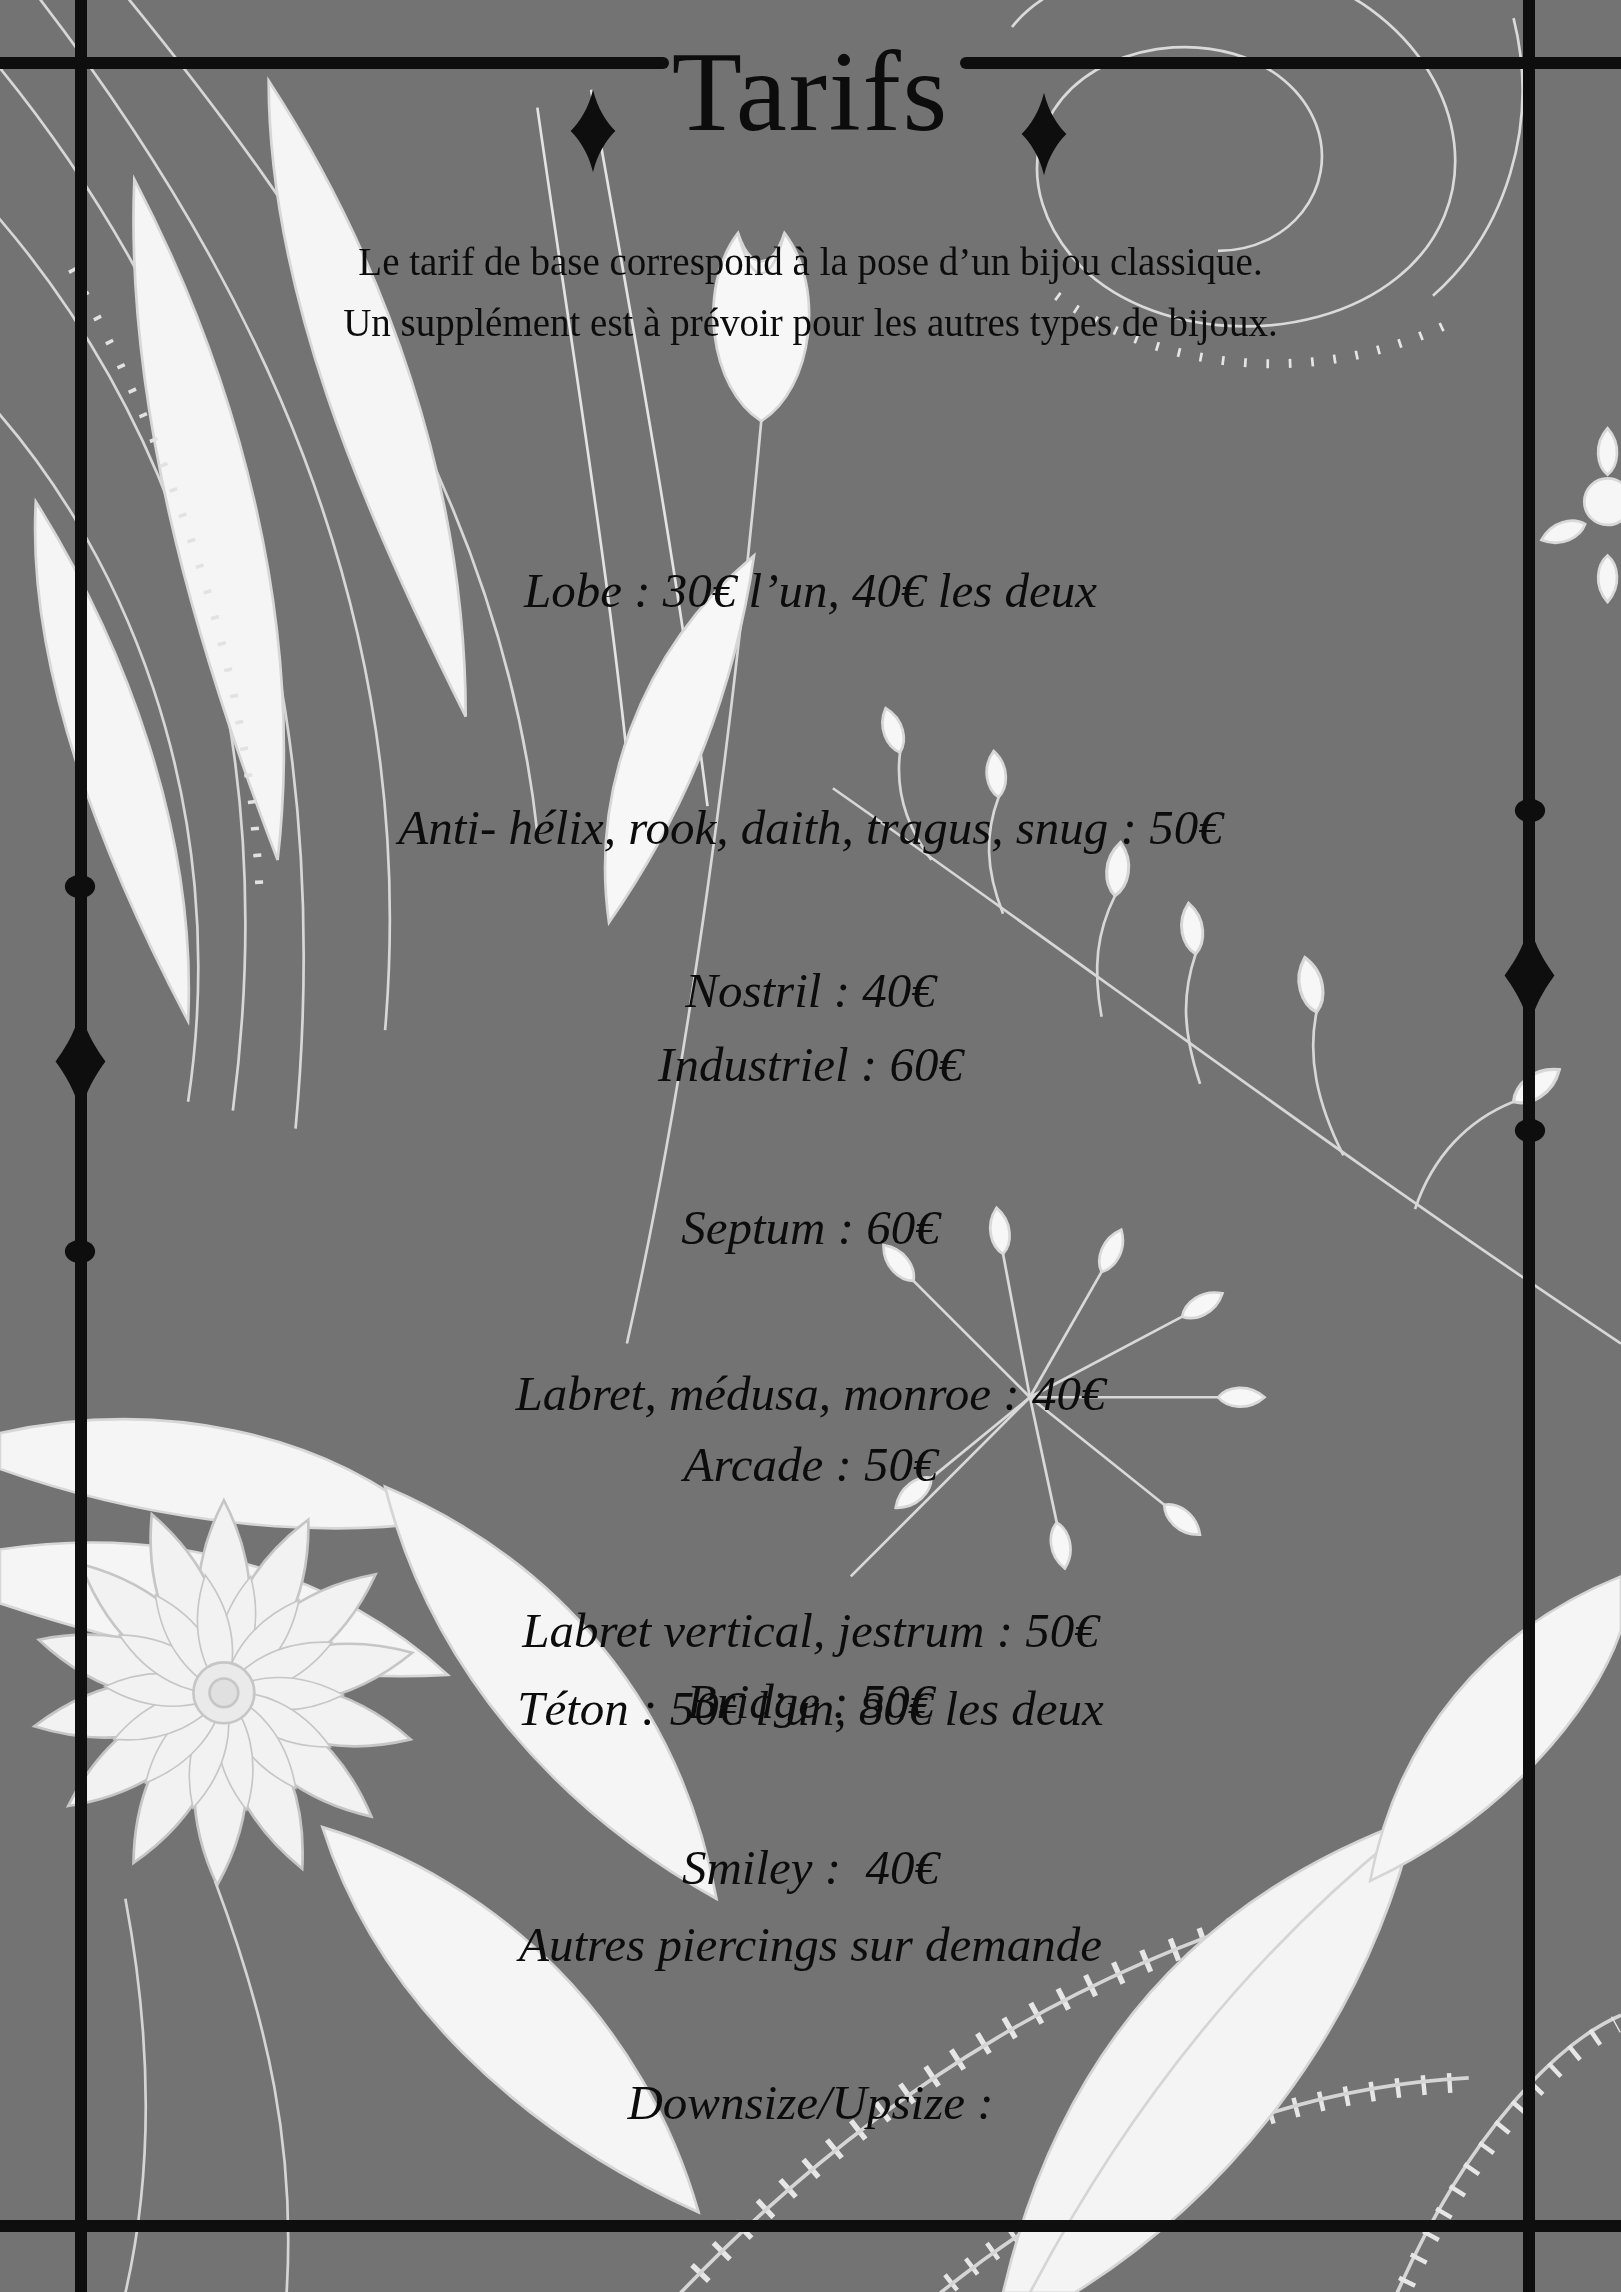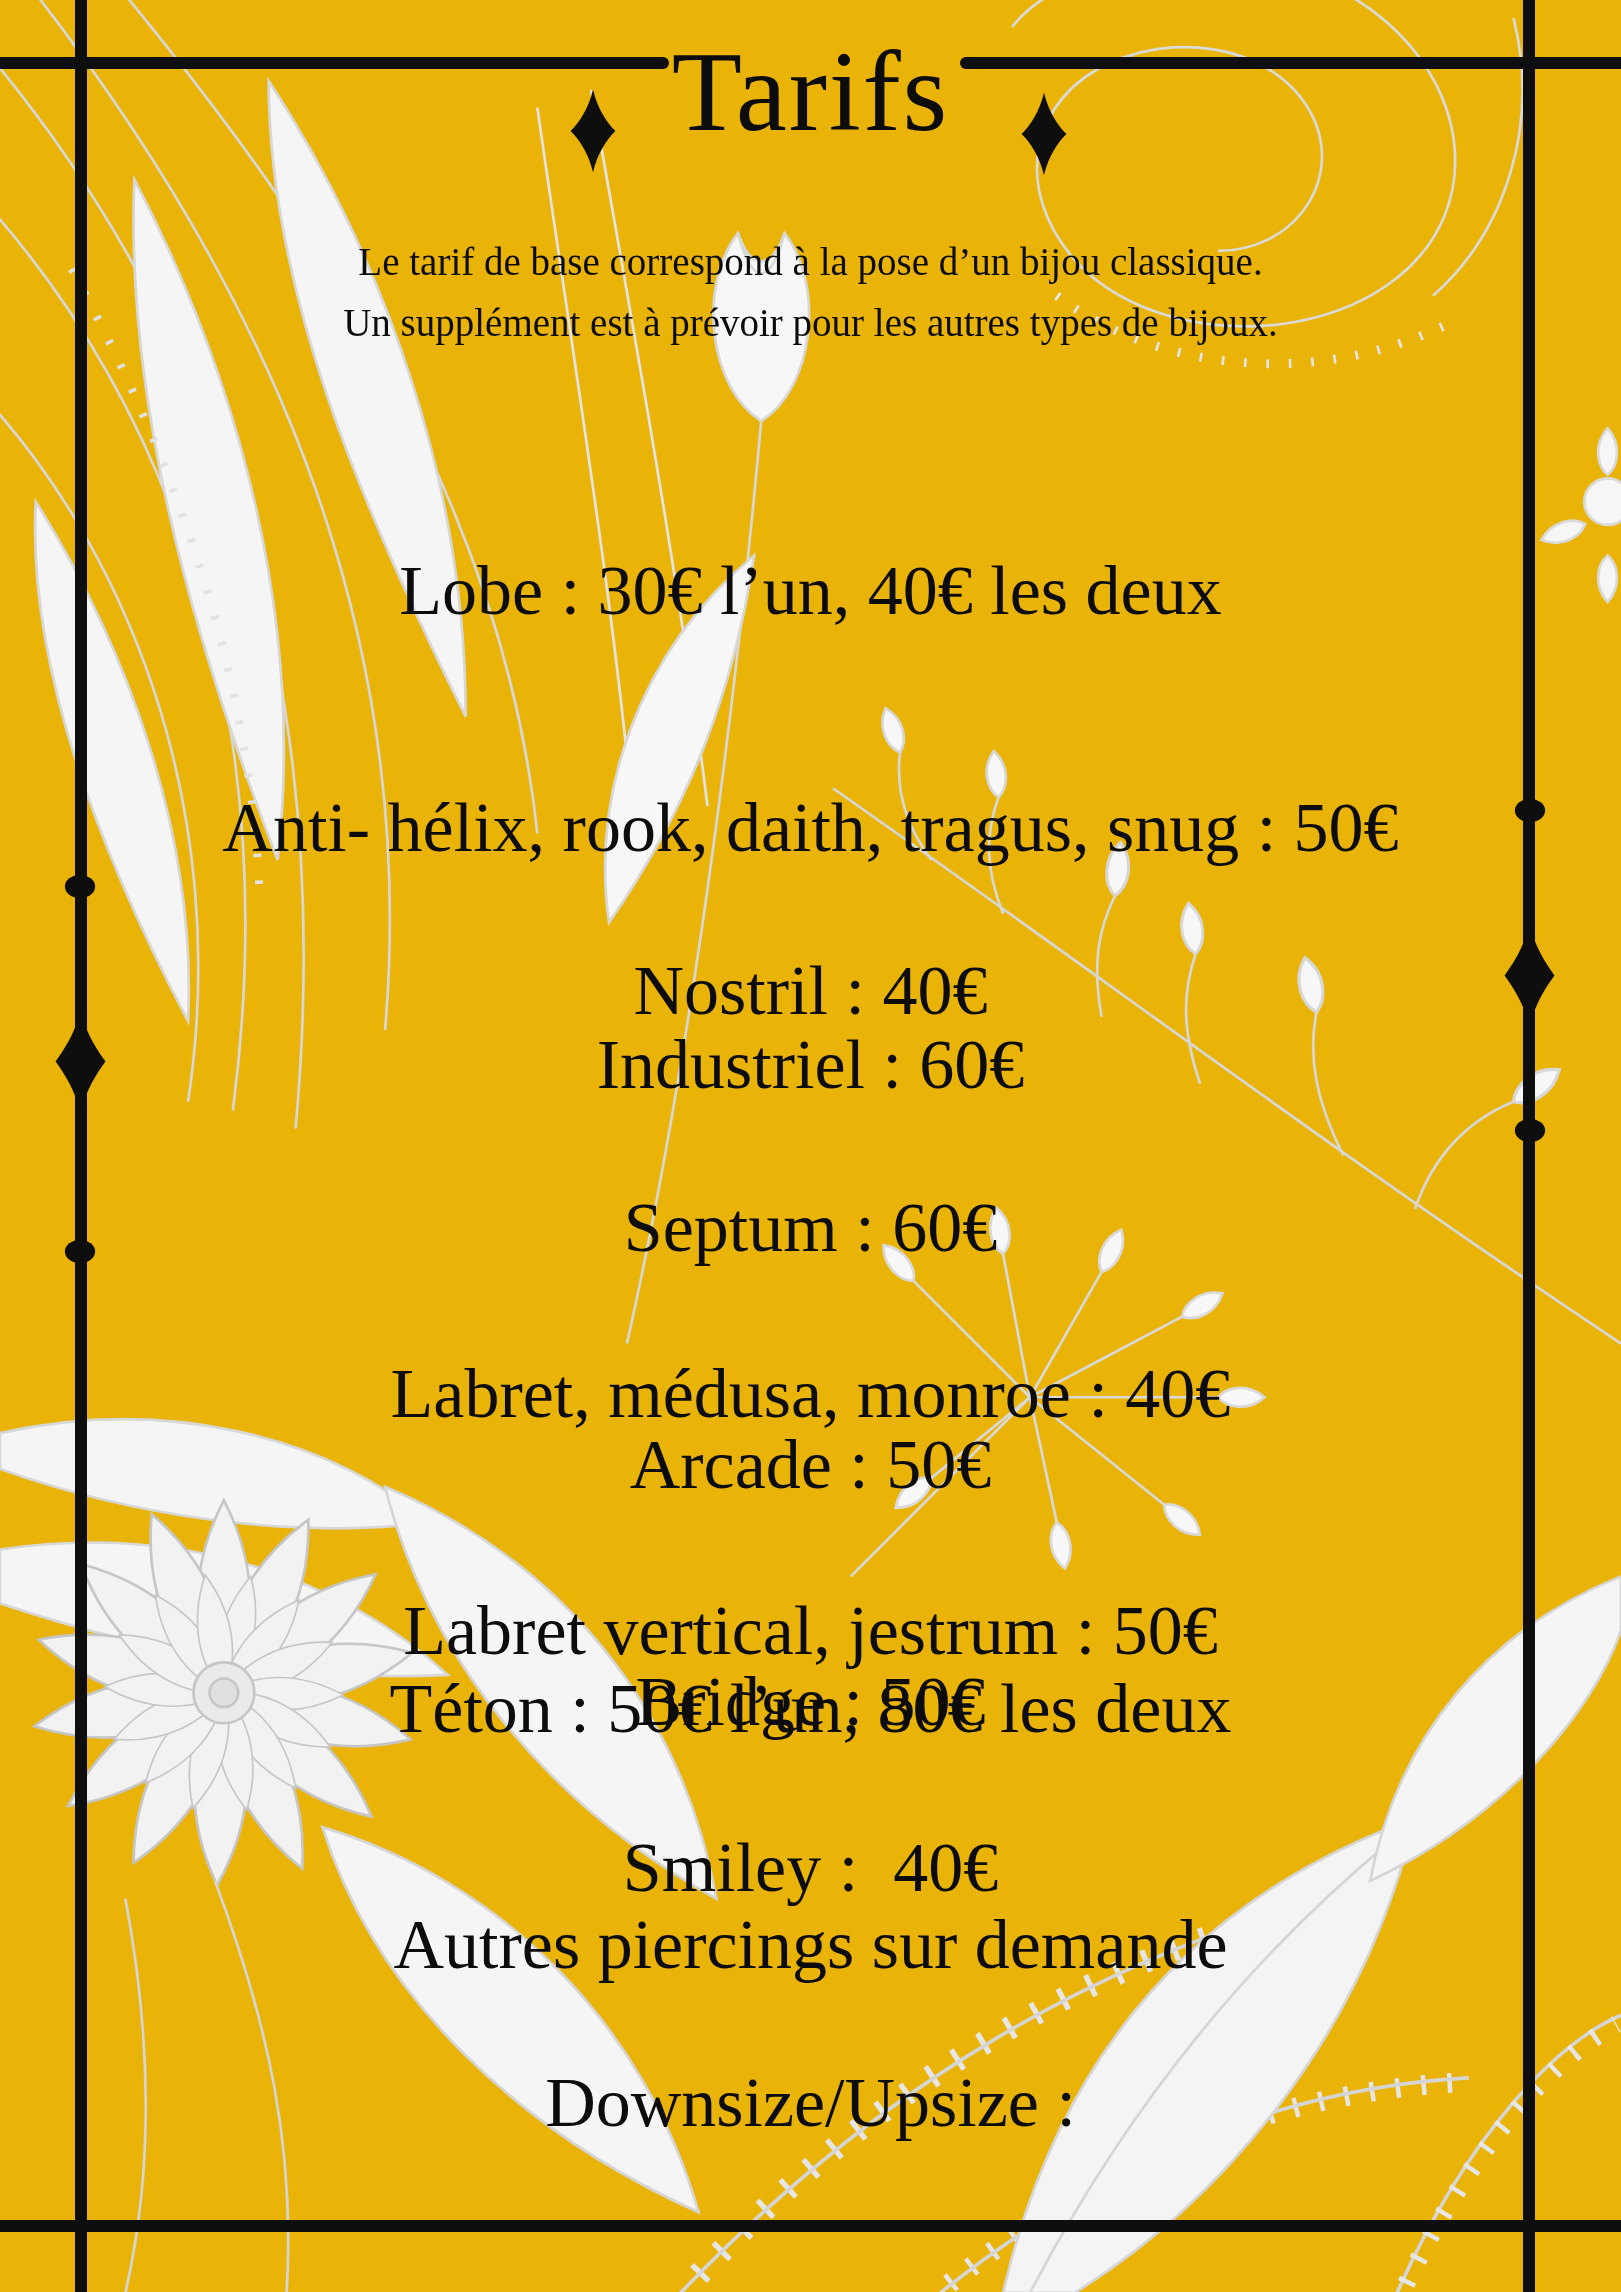--- a/index.html
+++ b/index.html
@@ -1,19 +1,19 @@
 <!DOCTYPE html>
 <html style="font-size:14.3px"><head>
 <meta charset="utf-8">
 <style>
   html,body{margin:0;padding:0;background:#ffffff;}
   .page{
     position:relative;
     width:1621px;height:2293px;
-    background:#eab308;
+    background:#737373;
     overflow:hidden;
     font-family:"Liberation Serif", serif;
     color:#0c0c0c;
   }
   .artwork{position:absolute;left:0;top:0;width:1621px;height:2293px;z-index:1;}
   .frameline{position:absolute;background:#0e0e0e;z-index:3;}
   .vl{top:0;height:2293px;width:11.6px;}
   .vl-left{left:75px;}
   .vl-right{left:1523px;}
   .hl{height:11.6px;}
@@ -22,21 +22,21 @@
   .hl-bottom{top:2220px;left:0;width:1621px;}
   .orn{position:absolute;z-index:4;}
   .orn path,.orn ellipse{fill:#0e0e0e;}
   .txt{position:absolute;left:0;right:0;text-align:center;z-index:5;}
   .title{
     top:34px;
     font-size:115px;line-height:115px;
     letter-spacing:1.8px;
   }
   .intro{top:231px;font-size:39px;line-height:61px;}
-  .pgroup{font-size:70px;line-height:79px;white-space:pre-wrap;}
+  .pgroup{font-size:49px;line-height:79px;white-space:pre-wrap;font-style:italic;}
   .g0{top:393px;}
   .g1{top:793px;}
   .g2{top:1196px;}
   .g3{top:1511px;}
   .g4{top:1747px;}
   .g5{top:1905px;}
 </style>
 </head>
 <body>
 

